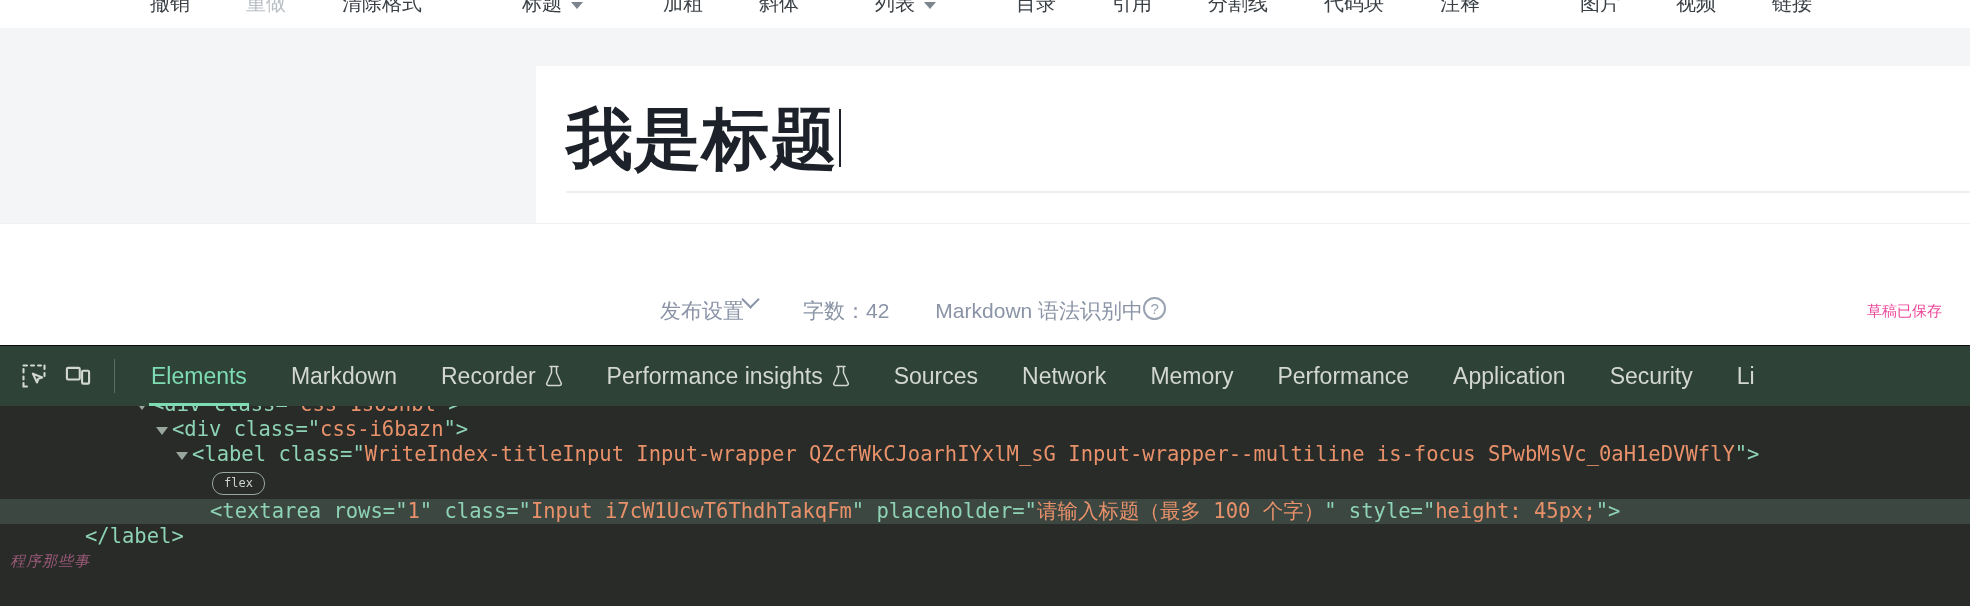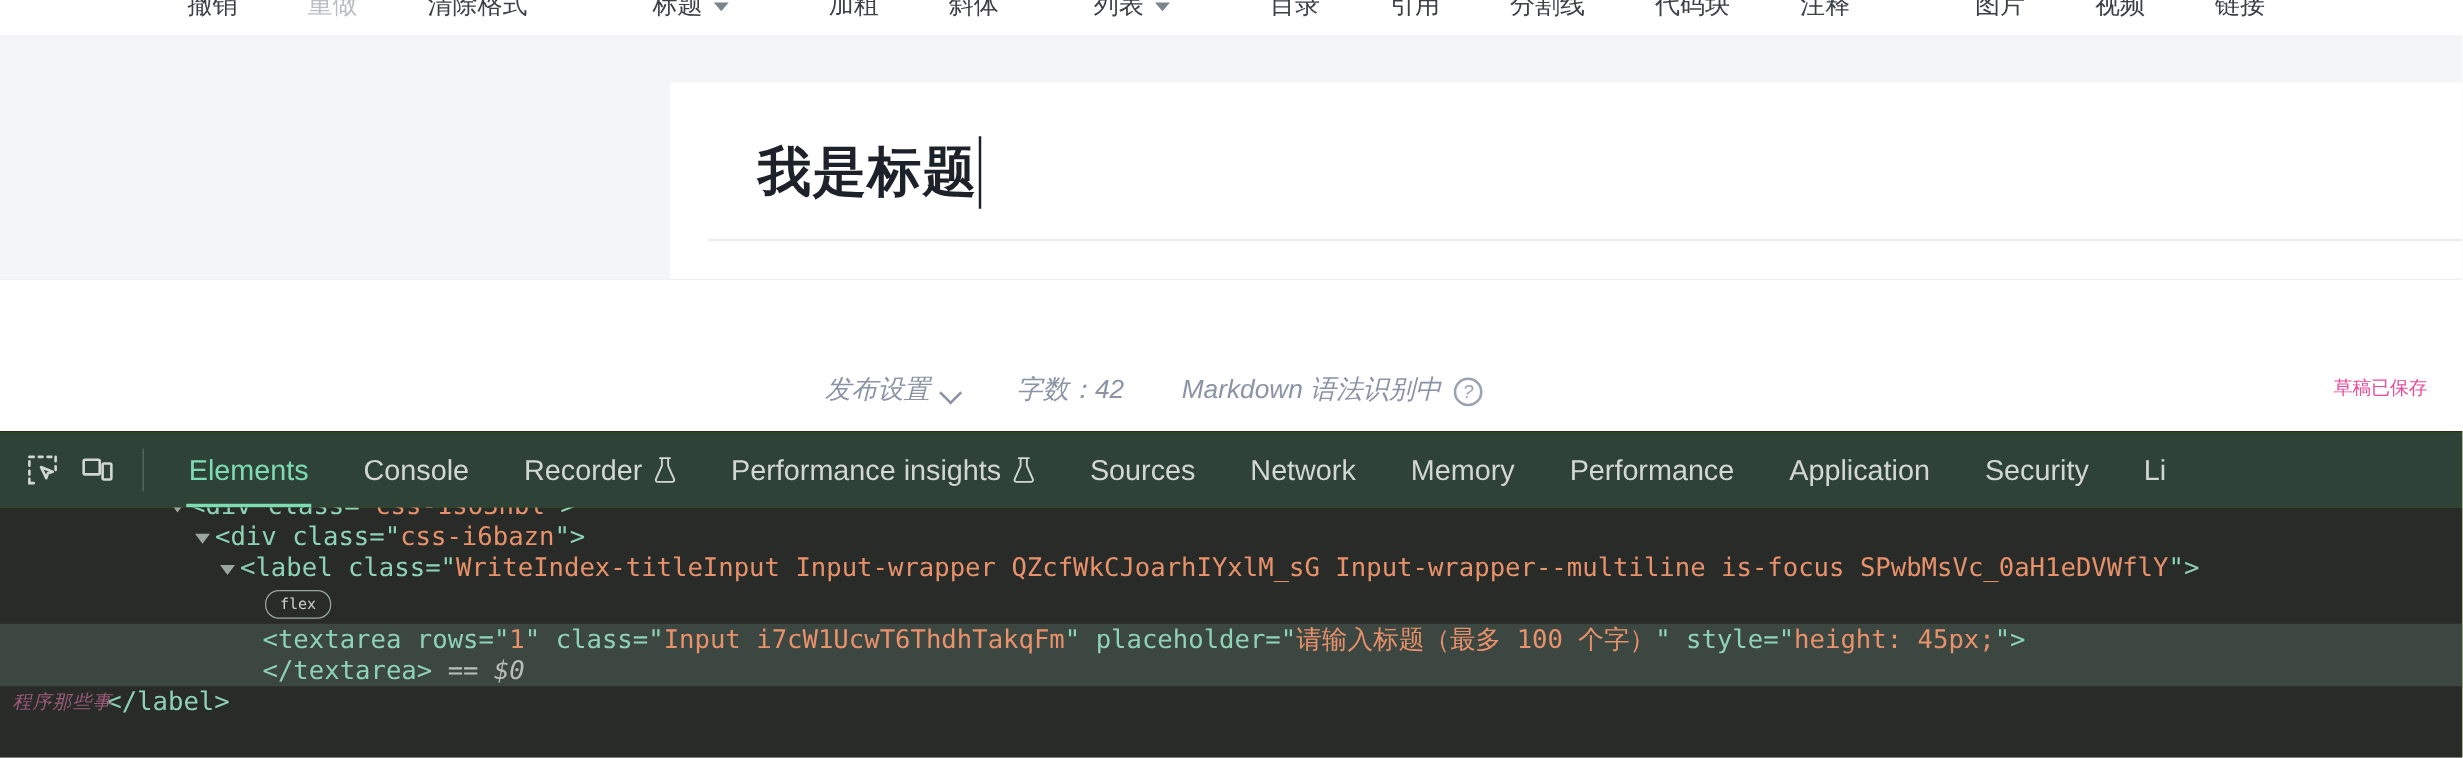--- a/index.html
+++ b/index.html
@@ -52,25 +52,24 @@
   .sheet {
     position: absolute; left: 536px; top: 66px; width: 1434px; height: 157px;
     background: #ffffff;
   }
   .title-input {
     position: absolute; left: 566px; top: 88px;
     width: 1370px; height: 100px;
     display: flex; align-items: center;
   }
   .title-text {
-    font-size: 43px; font-weight: bold; color: #1d2129;
+    font-size: 67px; font-weight: bold; color: #1d2129;
     letter-spacing: 1px;
     line-height: 1;
     white-space: nowrap;
-    margin-left: 40px;
   }
   .caret-bar {
     display: inline-block;
     width: 2px; height: 58px;
     background: #1d2129;
     margin-left: 1px;
     vertical-align: middle;
   }
   .sheet-divider {
     position: absolute; left: 566px; top: 191px; width: 1404px; height: 2px;
@@ -84,21 +83,21 @@
     background: #ffffff;
     border-top: 1px solid #f0f1f3;
   }
   .status-row {
     position: absolute; left: 0; top: 276px; width: 1970px; height: 69px;
     background: #ffffff;
     display: flex; align-items: center;
     font-size: 21px; color: #8a94a6;
   }
   .status-left { display: flex; align-items: center; margin-left: 660px; gap: 46px; }
-  .status-item { display: flex; align-items: flex-end; gap: 10px; white-space: nowrap; cursor: pointer; font-style: italic; }
+  .status-item { display: flex; align-items: flex-start; white-space: nowrap; cursor: pointer; }
   .status-item.static { cursor: default; }
   .chev {
     display: inline-block; width: 13px; height: 13px;
     border-right: 2.5px solid #8a94a6;
     border-bottom: 2.5px solid #8a94a6;
     transform: rotate(45deg);
     position: relative; top: -4px;
   }
   .qmark {
     display: inline-flex; align-items: center; justify-content: center;
@@ -294,21 +293,21 @@
           <rect x="2.5" y="5" width="11" height="10" rx="1" stroke="#d3d7d4" stroke-width="1.8"></rect>
           <rect x="15.5" y="7.5" width="6" height="11" rx="1" stroke="#d3d7d4" stroke-width="1.8"></rect>
         </svg>
       </div>
       <div class="dt-sep"></div>
 
       <div class="dt-tab active">
         <span>Elements</span>
       </div>
       <div class="dt-tab">
-        <span>Console</span>
+        <span>Markdown</span>
       </div>
       <div class="dt-tab">
         <span>Recorder</span>
         <svg width="18" height="22" viewBox="0 0 18 22">
           <path d="M6.5 1.5v6.2L1.8 18.2c-.5 1 .2 2.3 1.4 2.3h11.6c1.2 0 1.9-1.3 1.4-2.3L11.5 7.7V1.5M5 1.5h8" stroke="#d3d7d4" stroke-width="1.5" fill="none" stroke-linecap="round"></path>
         </svg>
       </div>
       <div class="dt-tab">
         <span>Performance insights</span>
         <svg width="18" height="22" viewBox="0 0 18 22">
@@ -353,23 +352,20 @@
       </div>
 
       <div class="dom-line" style="padding-left:198px; height:32px;">
         <span class="flex-badge">flex</span>
       </div>
 
       <div class="dom-line highlight" style="padding-left:210px;">
         <span class="tag">&lt;textarea rows="</span><span class="val">1</span><span class="tag">" class="</span><span class="val">Input i7cW1UcwT6ThdhTakqFm</span><span class="tag">" placeholder="</span><span class="val">请输入标题（最多 100 个字）</span><span class="tag">" style="</span><span class="val">height: 45px;</span><span class="tag">"&gt;</span>
       </div>
 
-      <div class="dom-line highlight" style="padding-left:210px;">
-        <span class="tag">&lt;/textarea&gt;</span><span class="txt"> </span><span class="eq0">== $0</span>
-      </div>
 
       <div class="dom-line" style="padding-left:85px;">
         <span class="tag">&lt;/label&gt;</span>
       </div>
 
     </div>
 
   </div>
 
   <div class="watermark">程序那些事</div>

